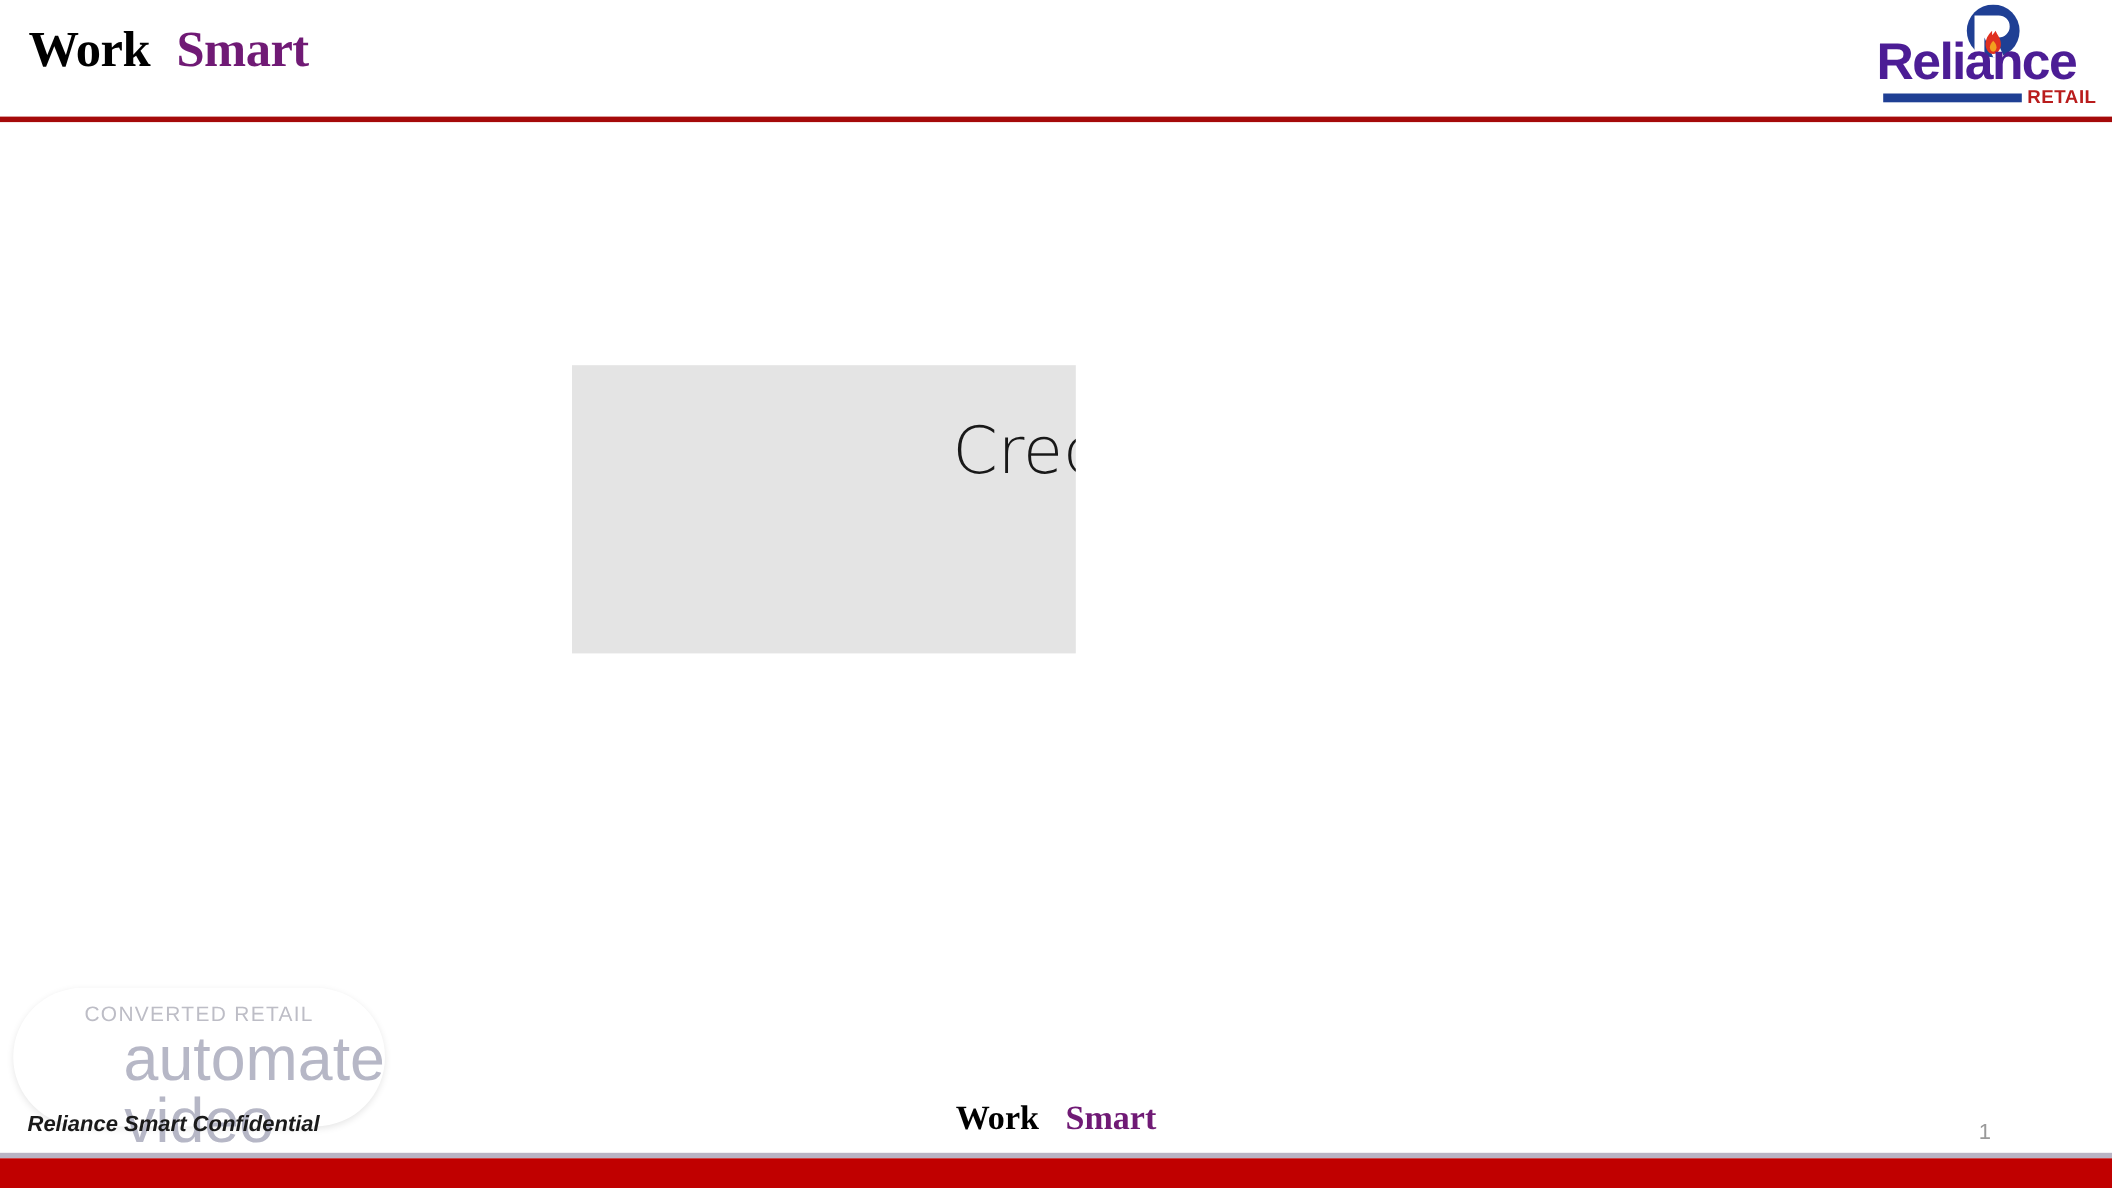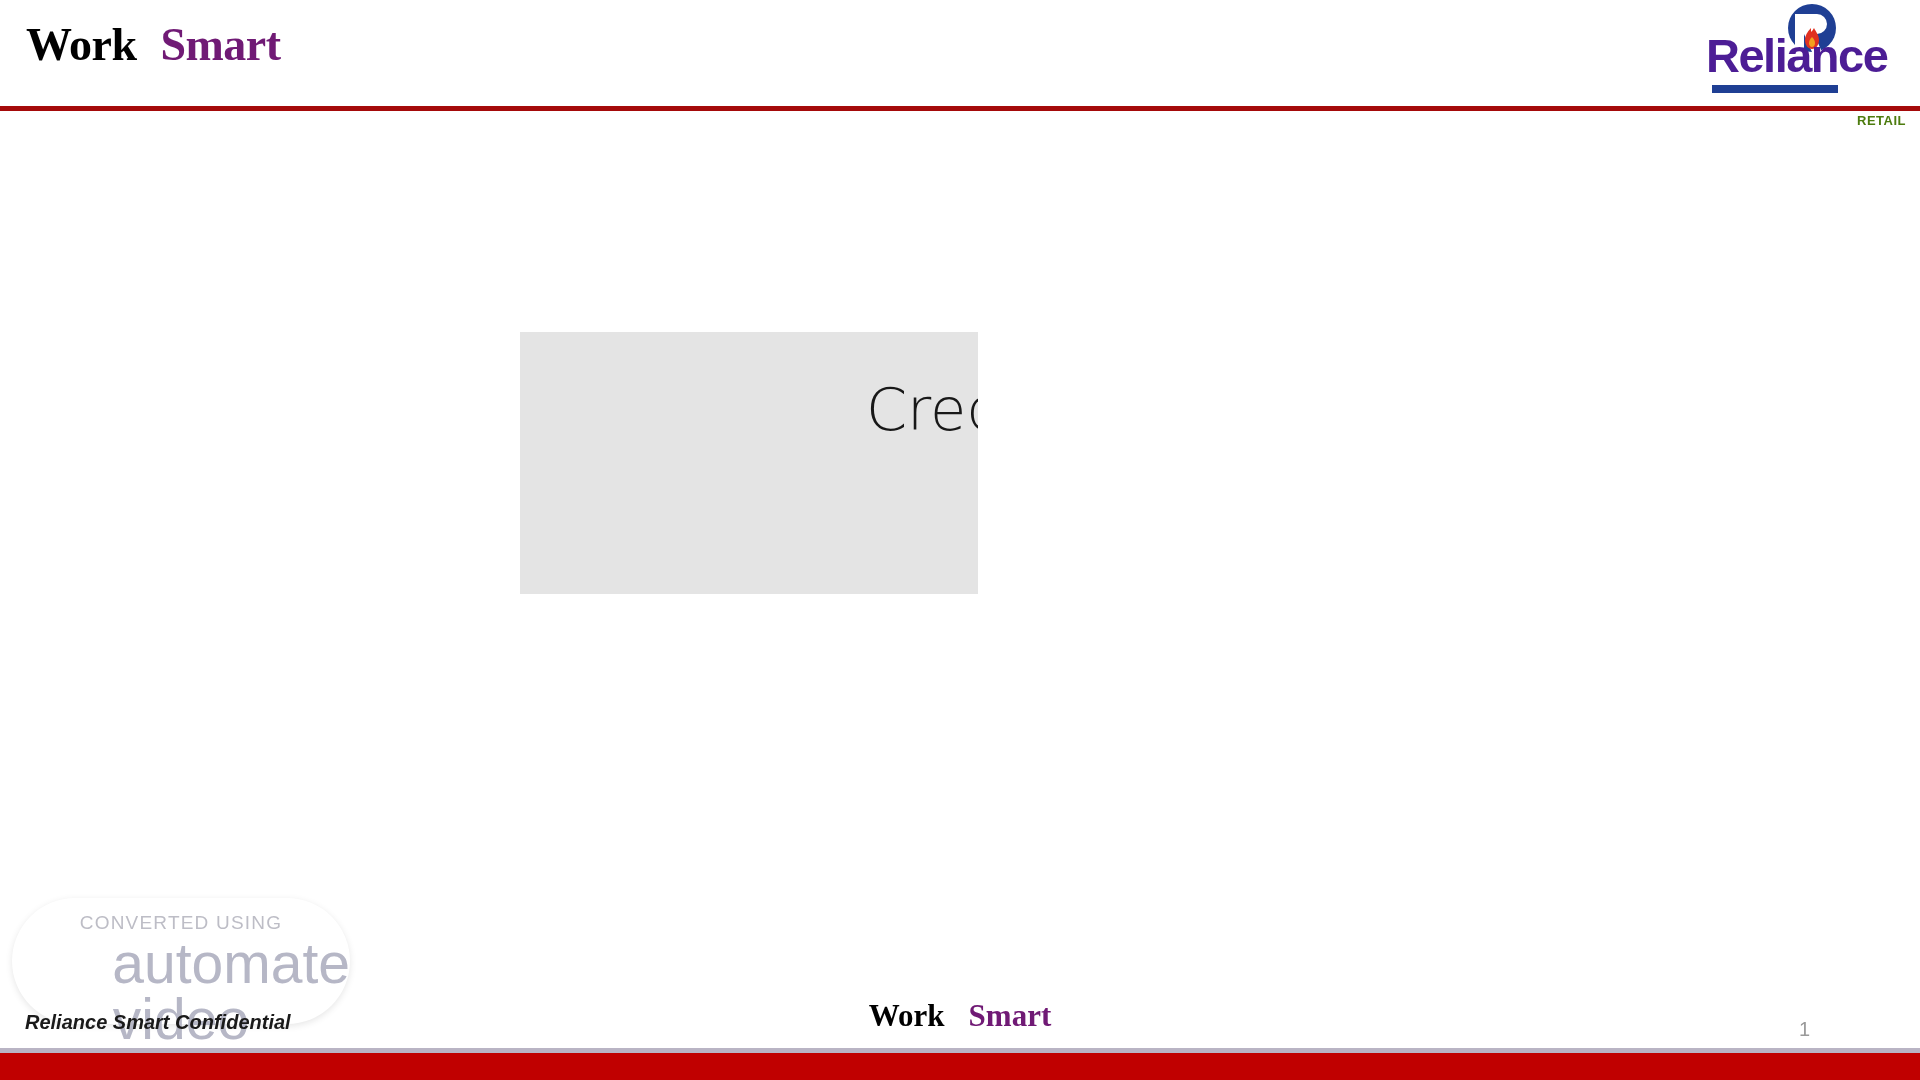--- a/index.html
+++ b/index.html
@@ -98,25 +98,24 @@
     width: 126px;
     height: 8px;
     background: #1F3F94;
   }
   .rl-retail {
     position: absolute;
     right: 0;
     top: -2px;
     font-family: "Liberation Sans", sans-serif;
     font-weight: bold;
-    font-size: 13px;
+    font-size: 17px;
     letter-spacing: 0.5px;
-    color: #4d7c0f;
-    line-height: 1;
-    margin-top: 34px;
+    color: #b91c1c;
+    line-height: 1;
   }
 
   
   .title-box {
     position: absolute;
     left: 520px;
     top: 332px;
     width: 458px;
     height: 262px;
     background: #E4E4E4;
@@ -282,18 +281,18 @@
 
   <div class="footer-ws-logo"><span class="ws-work">Work</span><span class="ws-smart">Smart</span></div>
 
   <div class="page-number">1</div>
 
   <div class="footer-hairline"></div>
   <div class="footer-bar"></div>
 
   <div class="watermark">
     <div class="wm-pill"></div>
-    <div class="wm-converted">CONVERTED USING</div>
+    <div class="wm-converted">CONVERTED RETAIL</div>
     <div class="wm-automate">automate</div>
     <div class="wm-video">video</div>
   </div>
 
 </div>
 
 </body></html>

